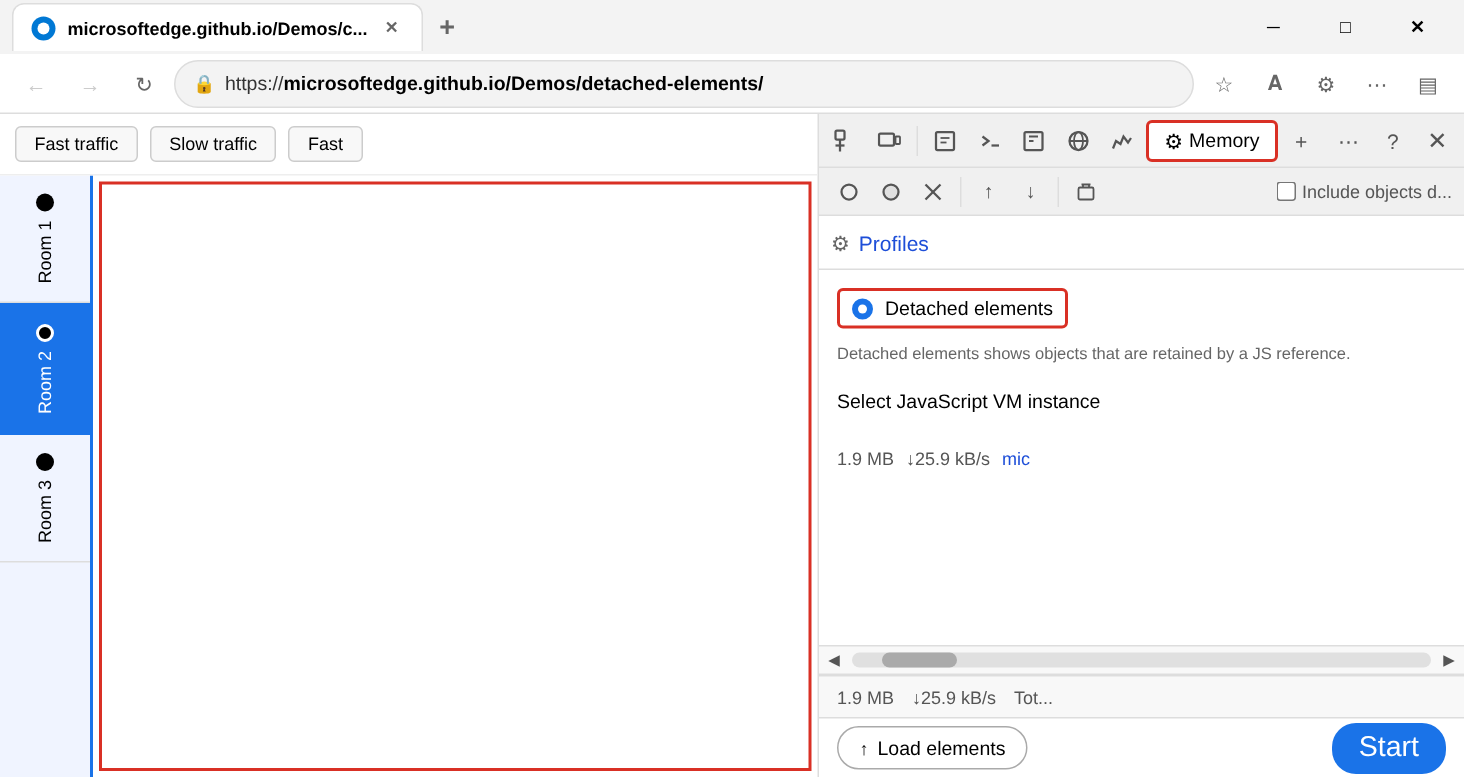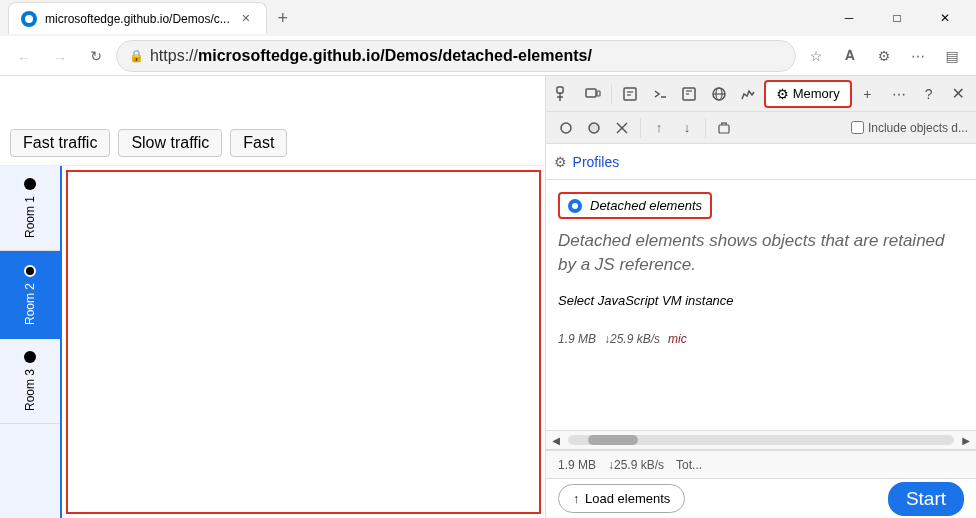--- a/index.html
+++ b/index.html
@@ -2,47 +2,47 @@
 <html><head>
   <meta charset="utf-8">
   <style>
     * { box-sizing: border-box; margin: 0; padding: 0; }
     body { font-family: 'Segoe UI', Arial, sans-serif; font-size: 13px; background: #f3f3f3; width: 976px; height: 518px; overflow: hidden; }
 
     
     .browser-chrome { background: #f3f3f3; width: 976px; }
 
     
-    .title-bar { display: flex; align-items: center; height: 36px; background: #f3f3f3; padding: 0 8px; gap: 6px; }
+    .title-bar { display: flex; align-items: center; height: 36px; background: #f3f3f3; padding: 0 8px; gap: 6px; font-weight: bold; }
     .tab-bar { display: flex; align-items: center; flex: 1; }
     .tab { display: flex; align-items: center; background: #fff; border-radius: 8px 8px 0 0; padding: 0 12px; height: 32px; gap: 8px; font-size: 12px; min-width: 180px; border: 1px solid #ddd; border-bottom: none; }
     .tab-favicon { width: 16px; height: 16px; background: #0078d4; border-radius: 50%; display: flex; align-items: center; justify-content: center; font-size: 9px; color: white; }
     .tab-title { flex: 1; font-size: 12px; overflow: hidden; text-overflow: ellipsis; white-space: nowrap; }
     .tab-close { width: 16px; height: 16px; display: flex; align-items: center; justify-content: center; border-radius: 4px; cursor: pointer; font-size: 11px; color: #666; }
     .new-tab { width: 32px; height: 32px; display: flex; align-items: center; justify-content: center; font-size: 18px; color: #666; cursor: pointer; }
     .window-controls { display: flex; gap: 2px; }
     .win-btn { width: 46px; height: 32px; display: flex; align-items: center; justify-content: center; font-size: 12px; cursor: pointer; }
 
     
     .address-bar { display: flex; align-items: center; height: 40px; background: #fff; border-bottom: 1px solid #ddd; padding: 0 8px; gap: 4px; }
     .nav-btn { width: 32px; height: 32px; display: flex; align-items: center; justify-content: center; border-radius: 4px; cursor: pointer; color: #666; font-size: 14px; }
     .nav-btn.disabled { color: #ccc; cursor: default; }
     .address-input-wrap { flex: 1; display: flex; align-items: center; background: #f3f3f3; border-radius: 20px; height: 32px; padding: 0 12px; gap: 6px; border: 1px solid #ddd; }
     .lock-icon { color: #666; font-size: 12px; }
-    .address-text { flex: 1; font-size: 16px; color: #333; }
+    .address-text { flex: 1; font-size: 13px; color: #333; }
     .address-text span { font-weight: bold; color: #000; }
     .addr-actions { display: flex; gap: 2px; }
 
     
     .main-area { display: flex; height: 442px; }
 
     
     .demo-app { width: 546px; background: #fff; display: flex; flex-direction: column; border-right: 1px solid #ddd; }
     .demo-toolbar { display: flex; align-items: center; padding: 8px 10px; gap: 8px; border-bottom: 1px solid #eee; }
-    .demo-btn { padding: 4px 12px; background: #f8f8f8; border: 1px solid #ccc; border-radius: 4px; cursor: pointer; font-size: 16px; margin-top: 45px; }
+    .demo-btn { padding: 4px 12px; background: #f8f8f8; border: 1px solid #ccc; border-radius: 4px; cursor: pointer; font-size: 12px; }
 
     .demo-content { display: flex; flex: 1; overflow: hidden; }
 
     
     .rooms-sidebar { width: 62px; background: #f0f4ff; border-right: 2px solid #1a73e8; display: flex; flex-direction: column; }
     .room-item { display: flex; flex-direction: column; align-items: center; padding: 12px 4px; border-bottom: 1px solid #ddd; cursor: pointer; position: relative; }
     .room-dot { width: 12px; height: 12px; background: #000; border-radius: 50%; margin-bottom: 6px; }
     .room-item.active { background: #1a73e8; }
     .room-item.active .room-dot { background: #000; border: 2px solid white; }
 
@@ -66,34 +66,34 @@
     .dt-toolbar2 { display: flex; align-items: center; height: 32px; background: #f0f0f0; border-bottom: 1px solid #ddd; padding: 0 8px; gap: 4px; }
     .dt-icon-btn2 { width: 24px; height: 24px; display: flex; align-items: center; justify-content: center; border-radius: 4px; cursor: pointer; color: #555; font-size: 13px; }
     .include-cb { display: flex; align-items: flex-start; gap: 4px; margin-left: auto; font-size: 12px; color: #555; }
 
     
     .dt-profiles-bar { display: flex; align-items: center; height: 36px; border-bottom: 1px solid #ddd; padding: 0 8px; gap: 6px; }
     .profiles-icon { font-size: 14px; color: #666; }
     .profiles-label { font-size: 14px; font-weight: 500; color: #1d4ed8; }
 
     
-    .dt-main { flex: 1; display: flex; flex-direction: column; overflow: hidden; font-style: italic; }
+    .dt-main { flex: 1; display: flex; flex-direction: column; overflow: hidden; }
     .detached-section { padding: 12px 12px 6px; }
     .detached-radio-row { display: flex; align-items: center; gap: 8px; border: 2px solid #d93025; border-radius: 4px; padding: 4px 8px; display: inline-flex; }
     .radio-dot { width: 14px; height: 14px; border-radius: 50%; border: 2px solid #1a73e8; background: #1a73e8; display: flex; align-items: center; justify-content: center; }
     .radio-inner { width: 6px; height: 6px; background: white; border-radius: 50%; }
-    .detached-desc { font-size: 17px; color: #666; padding: 4px 12px 8px; line-height: 1.4; }
+    .detached-desc { font-size: 11px; color: #666; padding: 4px 12px 8px; line-height: 1.4; }
 
     
     .vm-section { padding: 8px 12px; }
     .vm-title { font-size: 13px; font-weight: 500; margin-bottom: 20px; }
     .vm-row { display: flex; align-items: center; font-size: 12px; color: #333; gap: 8px; padding: 4px 0; }
     .vm-mb { color: #555; }
     .vm-kbs { color: #555; }
-    .vm-mic { color: #7f1d1d; text-align: right; }
+    .vm-mic { color: #1d4ed8; text-align: right; }
 
     
     .dt-scrollbar-area { height: 20px; display: flex; align-items: center; border-top: 1px solid #ddd; border-bottom: 1px solid #ddd; background: #f8f8f8; }
     .dt-scroll-left { width: 20px; height: 20px; display: flex; align-items: center; justify-content: center; font-size: 10px; cursor: pointer; color: #555; }
     .dt-scroll-track { flex: 1; height: 10px; background: #e0e0e0; border-radius: 5px; margin: 0 2px; position: relative; }
     .dt-scroll-thumb { position: absolute; left: 20px; width: 50px; height: 10px; background: #aaa; border-radius: 5px; }
     .dt-scroll-right { width: 20px; height: 20px; display: flex; align-items: center; justify-content: center; font-size: 10px; cursor: pointer; color: #555; }
 
     
     .dt-status-bar { display: flex; align-items: center; height: 28px; border-top: 1px solid #ddd; padding: 0 12px; font-size: 12px; color: #555; gap: 12px; background: #f8f8f8; }

